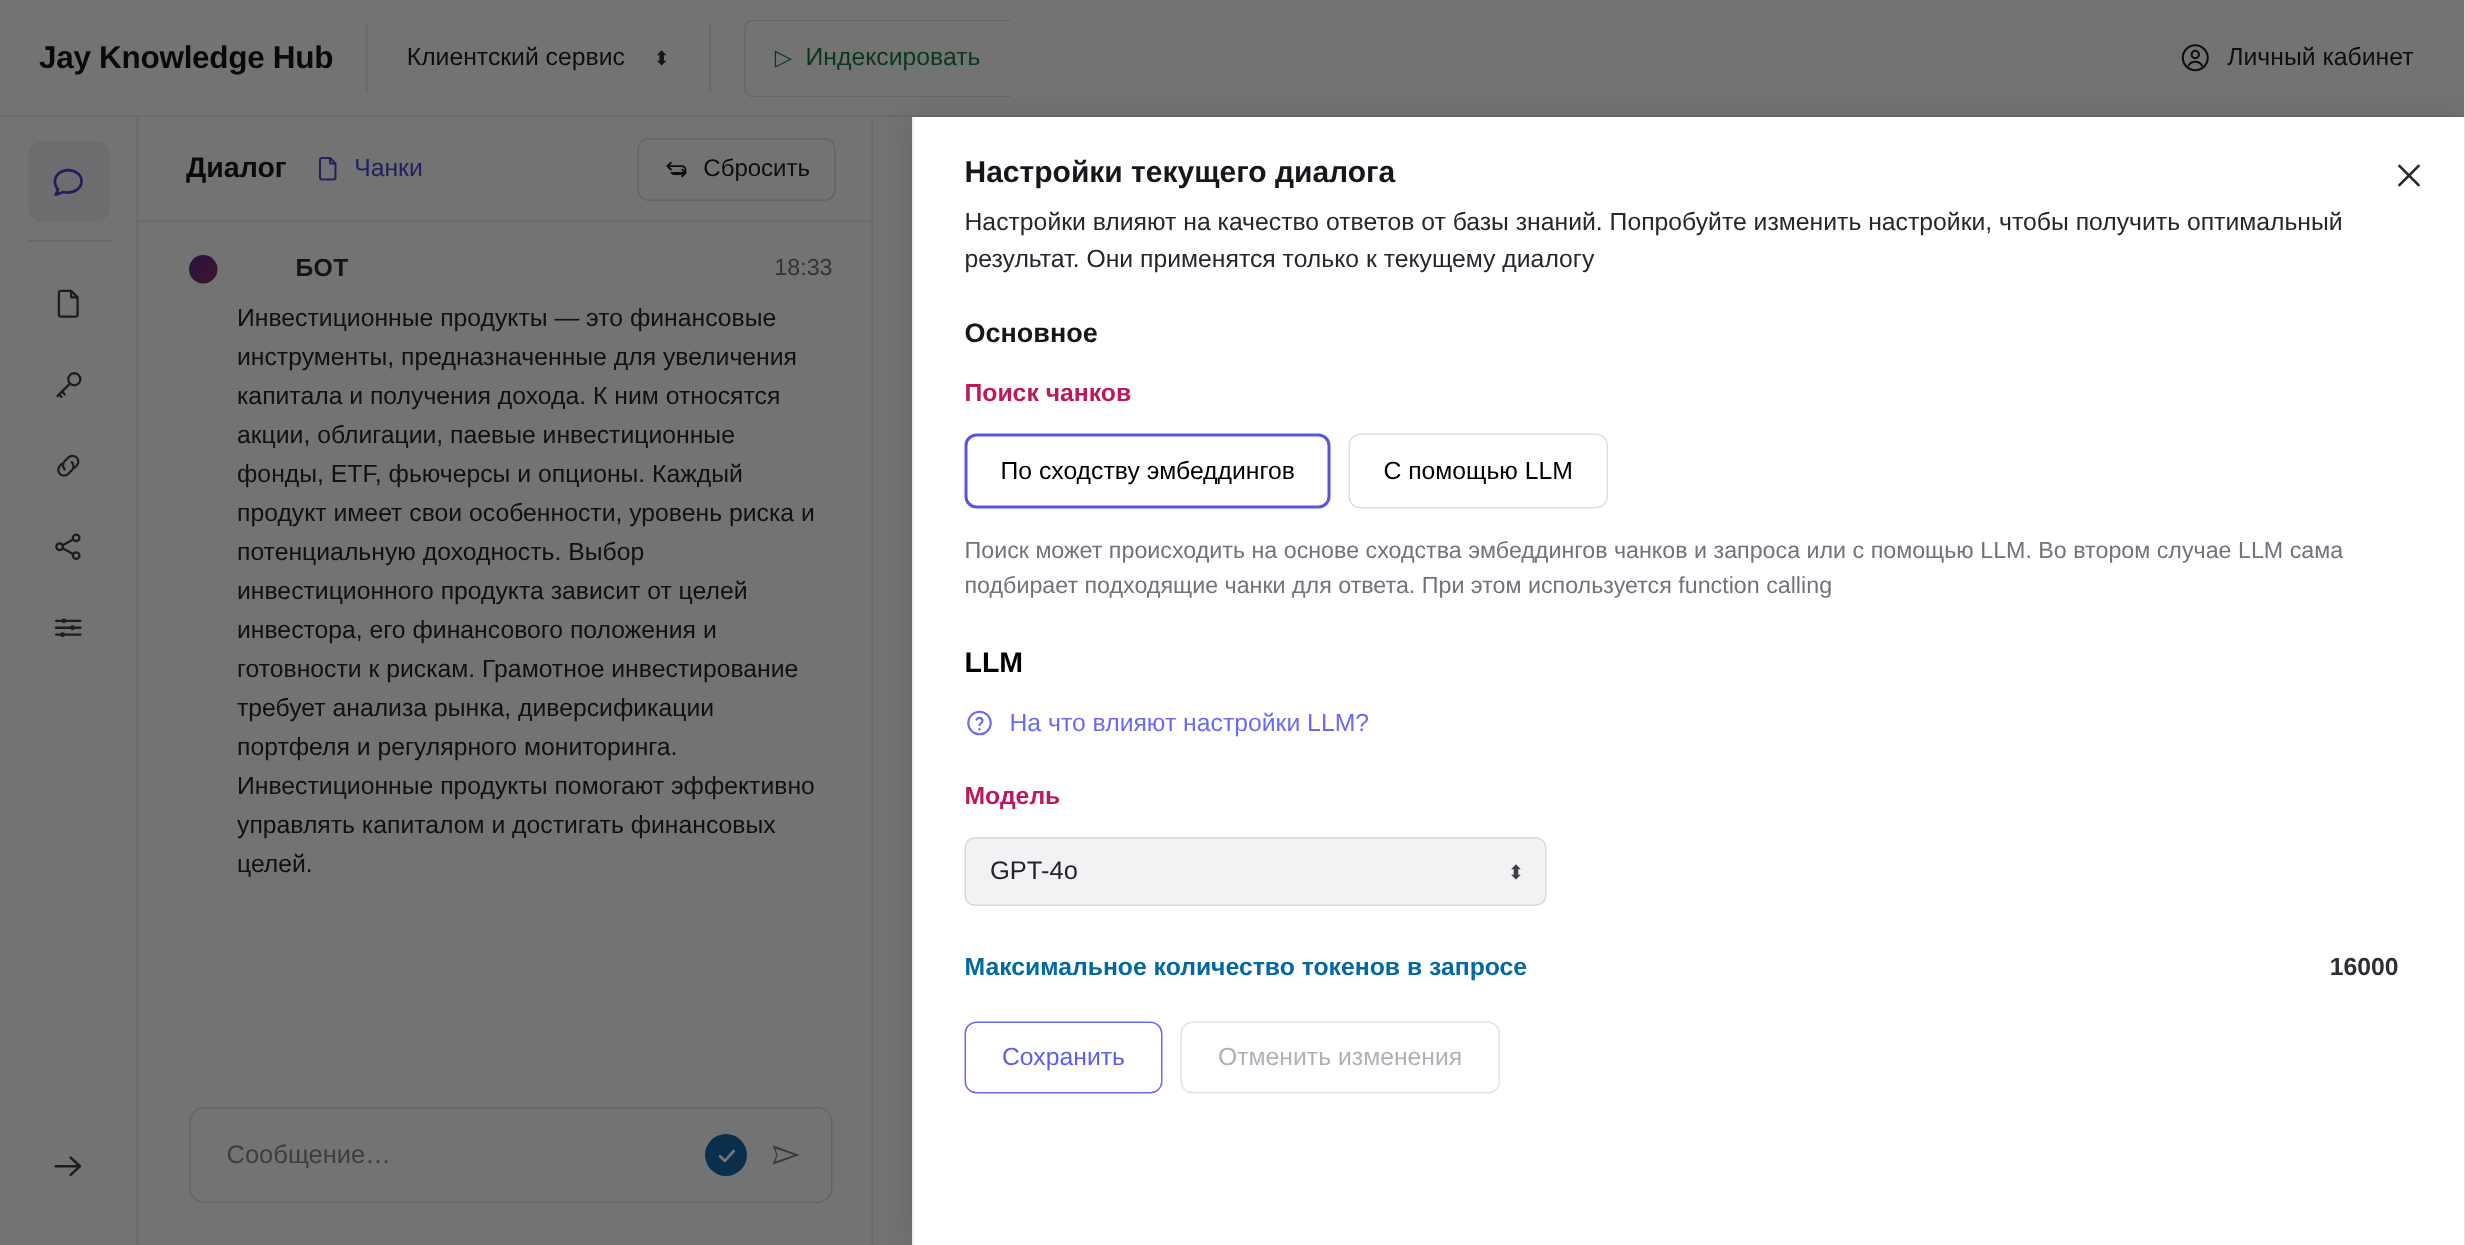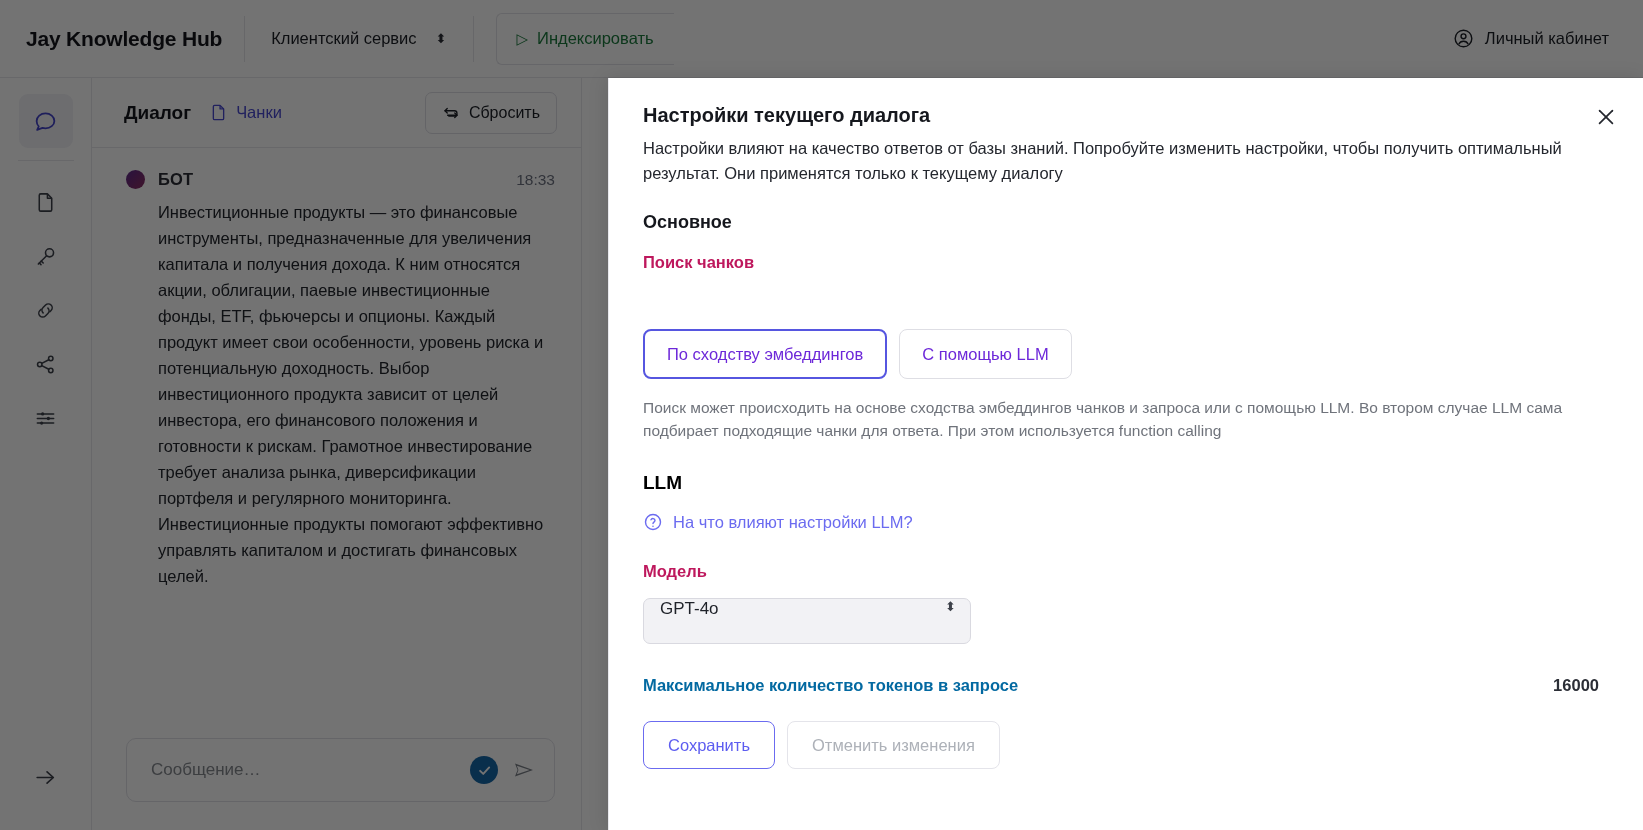--- a/index.html
+++ b/index.html
@@ -112,21 +112,21 @@
   }
   .dh-spacer { flex: 1 1 auto; }
   .reset-btn {
     display: flex; align-items: center; gap: 9px;
     border: 1px solid #dedee4; border-radius: 7px;
     height: 42px; padding: 0 16px;
     font-size: 16px; color: #1c1f26; background: #fff;
     white-space: nowrap;
   }
   .msg-area { flex: 1 1 auto; padding: 22px 26px 0 34px; min-height: 0; overflow: hidden; }
-  .msg-head { display: flex; align-items: center; margin-bottom: 10px; }
+  .msg-head { display: flex; align-items: flex-start; margin-bottom: 10px; gap: 39px; }
   .avatar {
     width: 19px; height: 19px; border-radius: 50%;
     background: linear-gradient(135deg,#5b2a8a 0%, #8e2f60 100%);
     margin-right: 13px;
   }
   .msg-author { font-size: 16.5px; font-weight: bold; color: #2b2e36; letter-spacing: .2px; }
   .msg-spacer { flex: 1 1 auto; }
   .msg-time { font-size: 15.5px; color: #6d7280; }
   .msg-body {
     font-size: 16.5px; line-height: 26px; color: #23262d;
@@ -188,39 +188,39 @@
     margin: 0 0 20px 0;
   }
   .field-label {
     font-size: 16.5px; font-weight: bold; color: #be185d;
     margin: 0 0 17px 0;
   }
   .seg-row { display: flex; gap: 12px; margin-bottom: 17px; }
   .seg-btn {
     height: 50px; padding: 0 22px;
     border-radius: 8px; background: #fff;
-    font-size: 16.5px; color: #6d28d9;
-    display: flex; align-items: center; justify-content: center;
-    border: 1px solid #dedee4; white-space: nowrap; margin-top: 40px;
+    font-size: 16.5px; color: #000000;
+    display: flex; align-items: center; justify-content: center;
+    border: 1px solid #dedee4; white-space: nowrap;
   }
   .seg-btn.selected { border: 2px solid #5656e0; }
   .hint {
     font-size: 15.5px; line-height: 23px; color: #6f737b;
     margin: 0 0 30px 0; max-width: 960px;
   }
   .llm-head { font-size: 19px; font-weight: bold; color: #000000; margin: 0 0 18px 0; }
   .llm-link {
     display: flex; align-items: center; gap: 10px;
     color: #6b6bf0; font-size: 16.5px; margin-bottom: 30px;
   }
   .select-box {
-    width: 328px; height: 46px;
+    width: 388px; height: 46px;
     border: 1px solid #d9d9e0; border-radius: 7px;
     background: #f2f2f5;
-    display: flex; align-items: flex-start;
+    display: flex; align-items: center;
     padding: 0 14px 0 16px;
     font-size: 17px; color: #1f2229;
   }
   .select-box .sel-spacer { flex: 1 1 auto; }
   .select-box .updown { font-size: 13px; color: #3c4049; }
   .tokens-row {
     display: flex; align-items: center;
     margin-top: 32px;
   }
   .tokens-label { font-size: 16.5px; font-weight: bold; color: #0369a1; }

